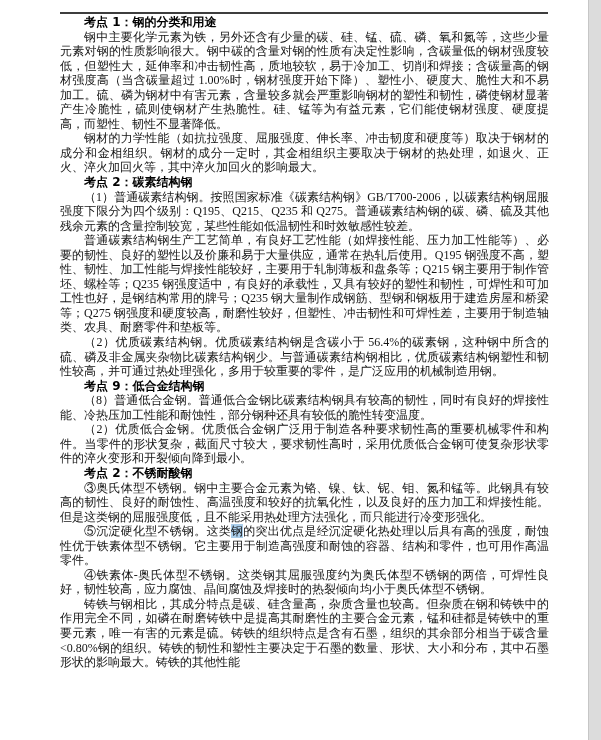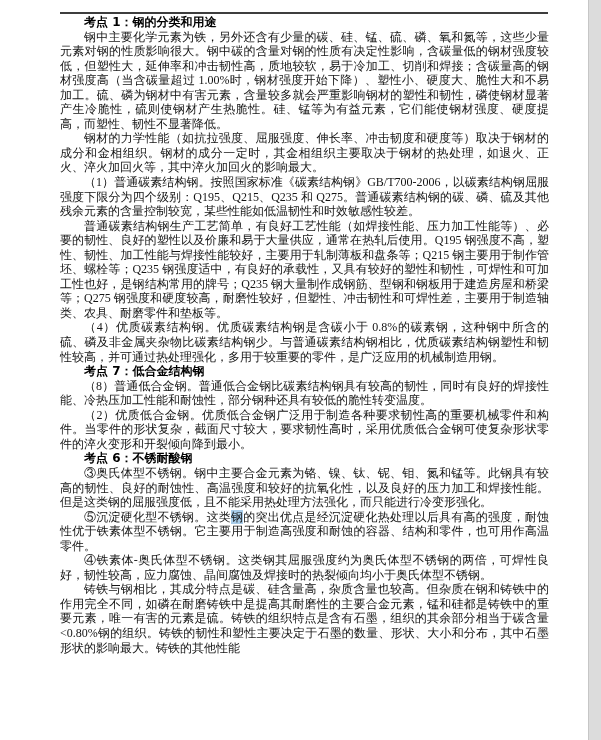--- a/index.html
+++ b/index.html
@@ -59,26 +59,27 @@
 </style>
 </head>
 <body>
 
 <div class="page">
   <div class="top-rule"></div>
   <div class="doc" id="doc">
       <h3>考点 1：钢的分类和用途</h3>
       <p>钢中主要化学元素为铁，另外还含有少量的碳、硅、锰、硫、磷、氧和氮等，这些少量元素对钢的性质影响很大。钢中碳的含量对钢的性质有决定性影响，含碳量低的钢材强度较低，但塑性大，延伸率和冲击韧性高，质地较软，易于冷加工、切削和焊接；含碳量高的钢材强度高（当含碳量超过 1.00%时，钢材强度开始下降）、塑性小、硬度大、脆性大和不易加工。硫、磷为钢材中有害元素，含量较多就会严重影响钢材的塑性和韧性，磷使钢材显著产生冷脆性，硫则使钢材产生热脆性。硅、锰等为有益元素，它们能使钢材强度、硬度提高，而塑性、韧性不显著降低。</p>
       <p>钢材的力学性能（如抗拉强度、屈服强度、伸长率、冲击韧度和硬度等）取决于钢材的成分和金相组织。钢材的成分一定时，其金相组织主要取决于钢材的热处理，如退火、正火、淬火加回火等，其中淬火加回火的影响最大。</p>
+      <h3>考点 2：碳素结构钢</h3>
       <p>（1）普通碳素结构钢。按照国家标准《碳素结构钢》GB/T700-2006，以碳素结构钢屈服强度下限分为四个级别：Q195、Q215、Q235 和 Q275。普通碳素结构钢的碳、磷、硫及其他残余元素的含量控制较宽，某些性能如低温韧性和时效敏感性较差。</p>
       <p>普通碳素结构钢生产工艺简单，有良好工艺性能（如焊接性能、压力加工性能等）、必要的韧性、良好的塑性以及价廉和易于大量供应，通常在热轧后使用。Q195 钢强度不高，塑性、韧性、加工性能与焊接性能较好，主要用于轧制薄板和盘条等；Q215 钢主要用于制作管坯、螺栓等；Q235 钢强度适中，有良好的承载性，又具有较好的塑性和韧性，可焊性和可加工性也好，是钢结构常用的牌号；Q235 钢大量制作成钢筋、型钢和钢板用于建造房屋和桥梁等；Q275 钢强度和硬度较高，耐磨性较好，但塑性、冲击韧性和可焊性差，主要用于制造轴类、农具、耐磨零件和垫板等。</p>
-      <p>（4）优质碳素结构钢。优质碳素结构钢是含碳小于 0.8%的碳素钢，这种钢中所含的硫、磷及非金属夹杂物比碳素结构钢少。与普通碳素结构钢相比，优质碳素结构钢塑性和韧性较高，并可通过热处理强化，多用于较重要的零件，是广泛应用的机械制造用钢。</p>
-      <h3>考点 7：低合金结构钢</h3>
+      <p>（2）优质碳素结构钢。优质碳素结构钢是含碳小于 56.4%的碳素钢，这种钢中所含的硫、磷及非金属夹杂物比碳素结构钢少。与普通碳素结构钢相比，优质碳素结构钢塑性和韧性较高，并可通过热处理强化，多用于较重要的零件，是广泛应用的机械制造用钢。</p>
+      <h3>考点 9：低合金结构钢</h3>
       <p>（8）普通低合金钢。普通低合金钢比碳素结构钢具有较高的韧性，同时有良好的焊接性能、冷热压加工性能和耐蚀性，部分钢种还具有较低的脆性转变温度。</p>
       <p>（2）优质低合金钢。优质低合金钢广泛用于制造各种要求韧性高的重要机械零件和构件。当零件的形状复杂，截面尺寸较大，要求韧性高时，采用优质低合金钢可使复杂形状零件的淬火变形和开裂倾向降到最小。</p>
-      <h3>考点 6：不锈耐酸钢</h3>
+      <h3>考点 2：不锈耐酸钢</h3>
       <p>③奥氏体型不锈钢。钢中主要合金元素为铬、镍、钛、铌、钼、氮和锰等。此钢具有较高的韧性、良好的耐蚀性、高温强度和较好的抗氧化性，以及良好的压力加工和焊接性能。但是这类钢的屈服强度低，且不能采用热处理方法强化，而只能进行冷变形强化。</p>
       <p><span>⑤沉淀硬化型不锈钢。这类</span><span class="highlight">钢</span><span>的突出优点是经沉淀硬化热处理以后具有高的强度，耐蚀性优于铁素体型不锈钢。它主要用于制造高强度和耐蚀的容器、结构和零件，也可用作高温零件。</span></p>
       <p>④铁素体-奥氏体型不锈钢。这类钢其屈服强度约为奥氏体型不锈钢的两倍，可焊性良好，韧性较高，应力腐蚀、晶间腐蚀及焊接时的热裂倾向均小于奥氏体型不锈钢。</p>
       <p>铸铁与钢相比，其成分特点是碳、硅含量高，杂质含量也较高。但杂质在钢和铸铁中的作用完全不同，如磷在耐磨铸铁中是提高其耐磨性的主要合金元素，锰和硅都是铸铁中的重要元素，唯一有害的元素是硫。铸铁的组织特点是含有石墨，组织的其余部分相当于碳含量&lt;0.80%钢的组织。铸铁的韧性和塑性主要决定于石墨的数量、形状、大小和分布，其中石墨形状的影响最大。铸铁的其他性能</p>
     </div>
 </div>
 <div class="right-gutter"></div>
 
 </body></html>

